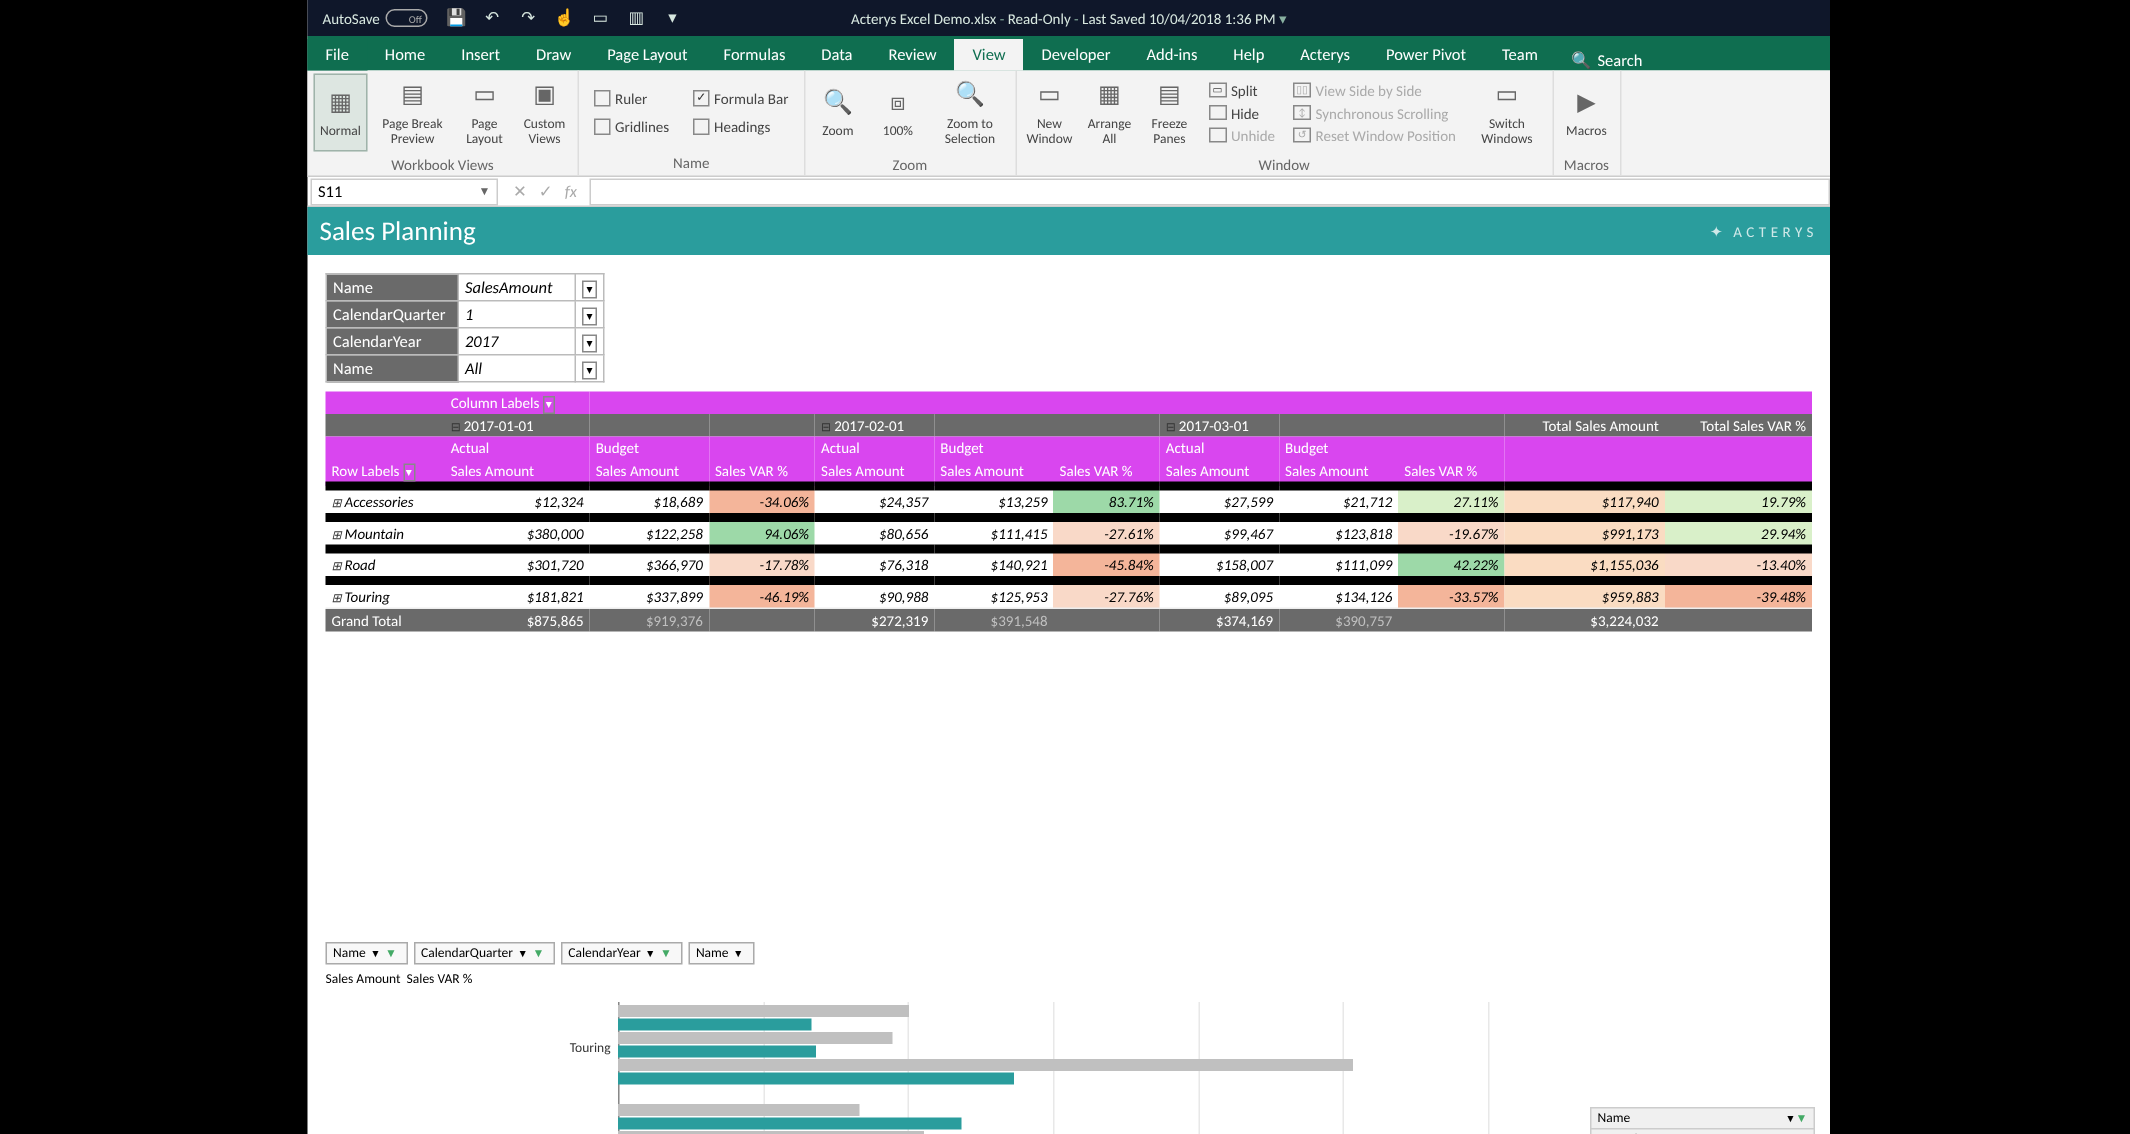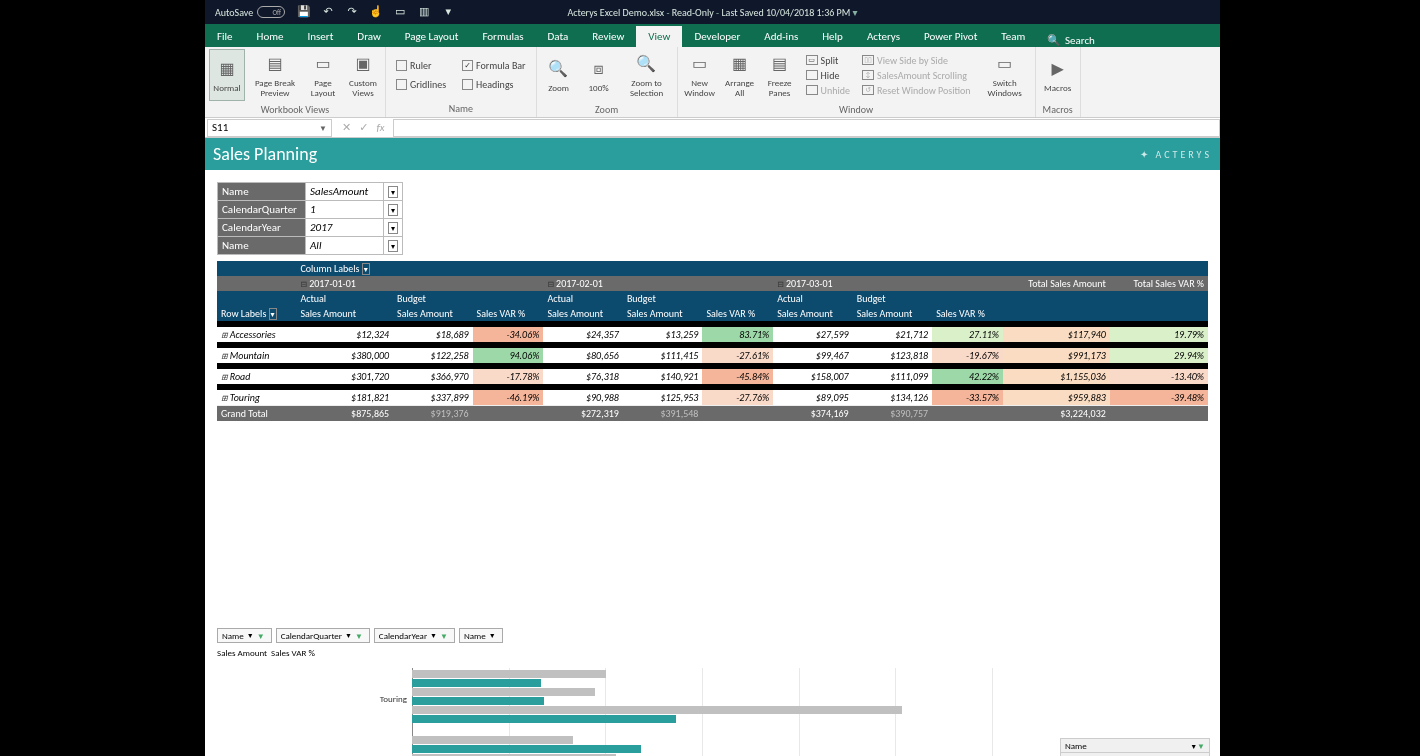--- a/index.html
+++ b/index.html
@@ -58,21 +58,21 @@
 .filters .hdr { background:#6a6a6a; color:#fff; width:88px; }
 .filters .val { background:#fff; font-style:italic; width:78px; }
 .filters .btn { background:#fff; width:18px; text-align:center; }
 .filters .fic { border:1px solid #888; font-size:8px; padding:0 2px; }
 
 
 .pivot { margin:0 12px; font-size:10px; }
 .pivot table { border-collapse:collapse; width:100%; }
 .pivot td, .pivot th { height:15px; padding:1px 4px; font-weight:400; text-align:right; }
 .pivot .rl { text-align:left; }
-.pivot .hdr1 { background:#0c4a6e; color:#fff; }
+.pivot .hdr1 { background:#d946ef; color:#fff; }
 .pivot .hdr2 { background:#6a6a6a; color:#fff; font-weight:bold; }
 .pivot .data { background:#fff; border-top:6px solid #000000; border-bottom:1px solid #eee;font-style:italic; }
 .pivot .gt { background:#6a6a6a; color:#fff; }
 .pivot .gt .budv { color:#bfbfbf; }
 .pivot .neg { background:#f4b59a; }
 .pivot .negL { background:#f9d9c8; }
 .pivot .pos { background:#9dd9a8; }
 .pivot .posL { background:#d9f0c9; }
 .pivot .expand { font-size:8px; color:#333; margin-right:2px; }
 .pivot .fic { font-size:8px; border:1px solid #888; padding:0 1px; }
@@ -241,21 +241,21 @@
               <span>Unhide</span>
             </div>
         </div>
         <div class="splitcol" style="color:#aaa">
           <div class="line">
               <span class="ico2">▯▯</span>
               <span>View Side by Side</span>
             </div>
           <div class="line">
               <span class="ico2">↕</span>
-              <span>SalesAmount Scrolling</span>
+              <span>Synchronous Scrolling</span>
             </div>
           <div class="line">
               <span class="ico2">↺</span>
               <span>Reset Window Position</span>
             </div>
         </div>
         <div class="vbtn wide">
             <div class="ico">▭</div>
             <span>Switch Windows</span>
           </div>

